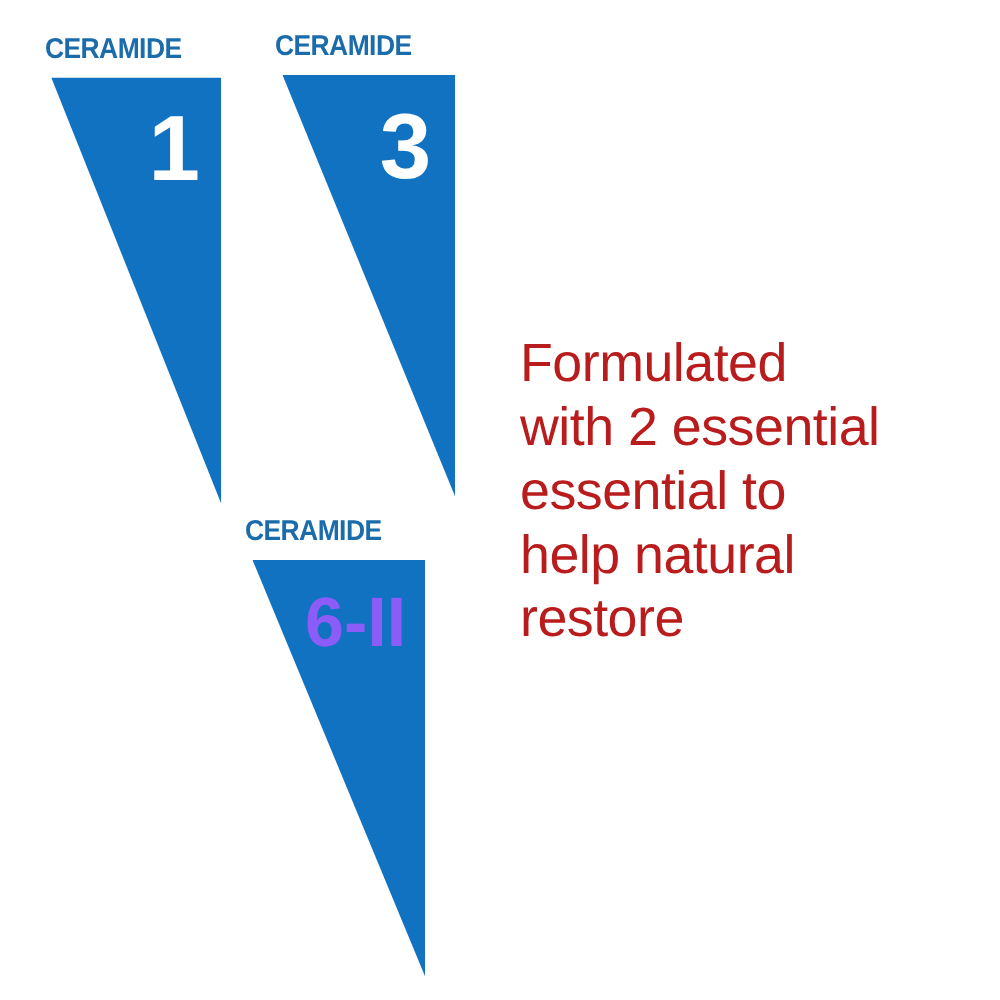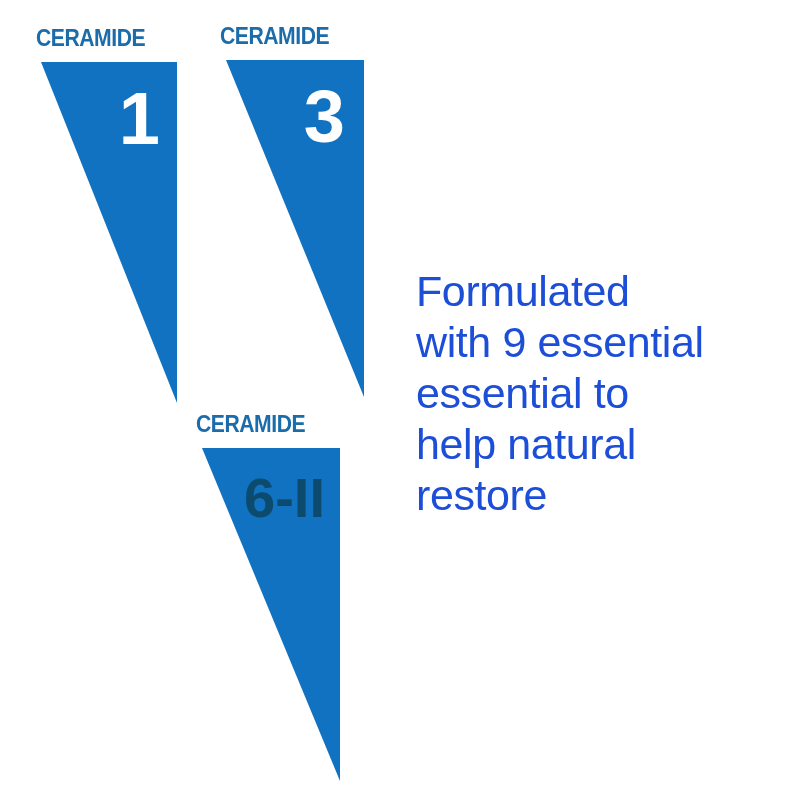--- a/index.html
+++ b/index.html
@@ -86,24 +86,24 @@
       <polygon points="0,0 138,0 138,337" fill="#1072c0"></polygon>
     </svg>
     <div class="pennant-numeral" style="left: 245px; top: 80px; width: 100px; font-size: 74px; color: rgb(255, 255, 255);">3</div>
   </div>
 
   <div class="pennant">
     <div class="pennant-label" style="left: 196px; top: 413px; font-size: 23px; color: rgb(27, 108, 171);">CERAMIDE</div>
     <svg class="pennant-svg" viewBox="0 0 138 333" preserveAspectRatio="none" style="left: 202px; top: 448px; width: 138px; height: 333px;">
       <polygon points="0,0 138,0 138,333" fill="#1072c0"></polygon>
     </svg>
-    <div class="pennant-numeral" style="left: 208px; top: 470px; width: 117px; font-size: 56px; color: #0c4a6e;">6-II</div>
+    <div class="pennant-numeral" style="left: 208px; top: 470px; width: 117px; font-size: 56px; color: #8b5cf6;">6-II</div>
   </div>
 
-  <div id="body-copy" style="color: #1d4ed8;">
+  <div id="body-copy" style="color: #b91c1c;">
     <span class="copy-line">Formulated</span>
-    <span class="copy-line">with 9 essential</span>
+    <span class="copy-line">with 2 essential</span>
     <span class="copy-line">essential to</span>
     <span class="copy-line">help natural</span>
     <span class="copy-line">restore</span>
   </div>
 
 </div>
 
 </body></html>

